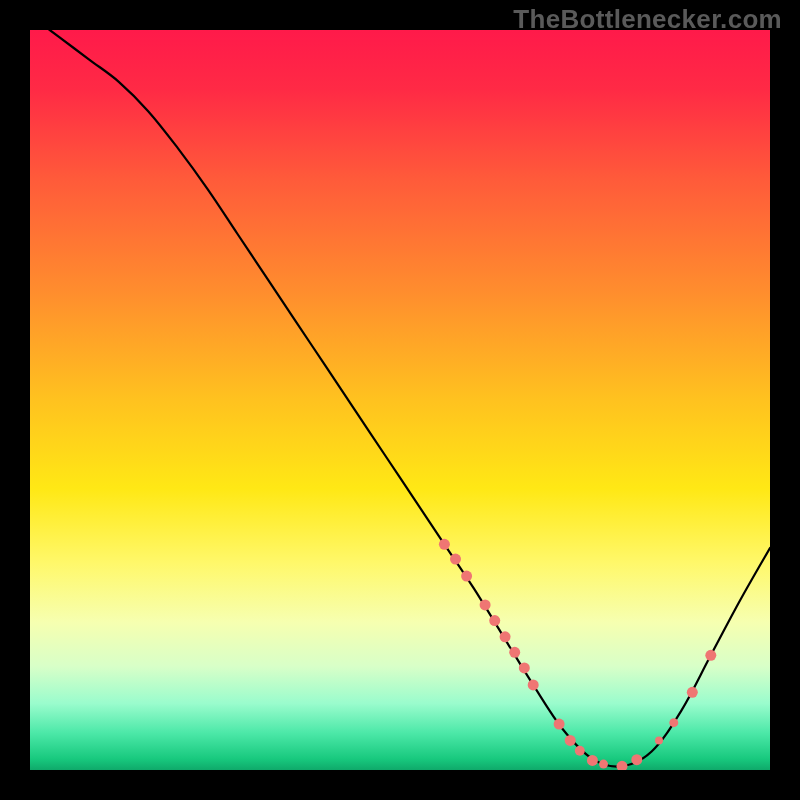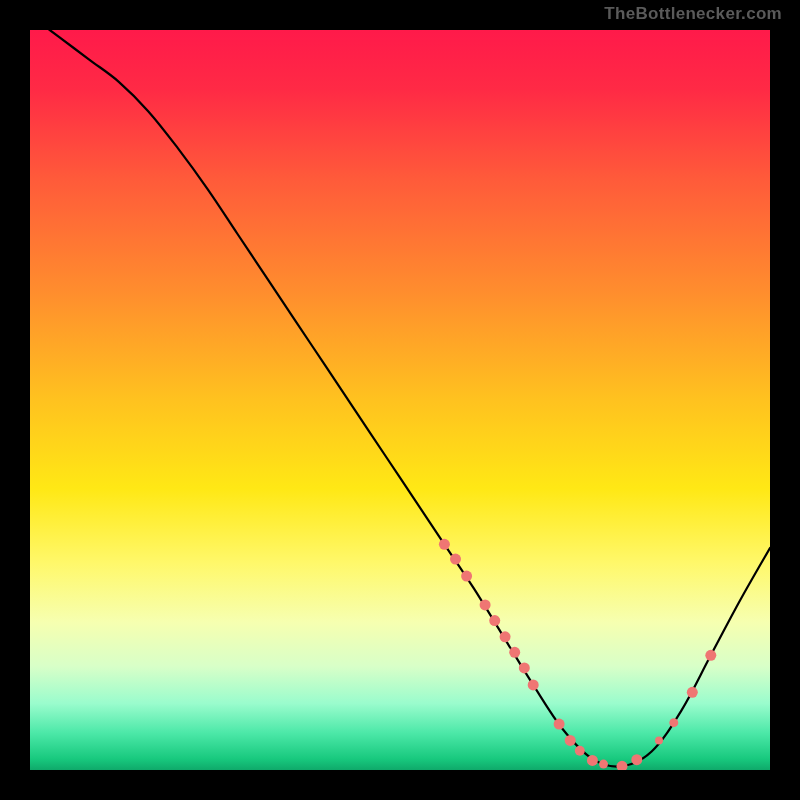--- a/index.html
+++ b/index.html
@@ -9,21 +9,21 @@
     background: #000;
     position: relative;
     font-family: Arial, sans-serif;
     overflow: hidden;
   }
   .watermark {
     position: absolute;
     top: 4px;
     right: 18px;
     color: #5a5a5a;
-    font-size: 17px;
+    font-size: 26px;
     font-weight: bold;
     letter-spacing: 0.3px;
     z-index: 10;
   }
   .plot-area {
     position: absolute;
     left: 30px;
     top: 30px;
     width: 740px;
     height: 740px;

